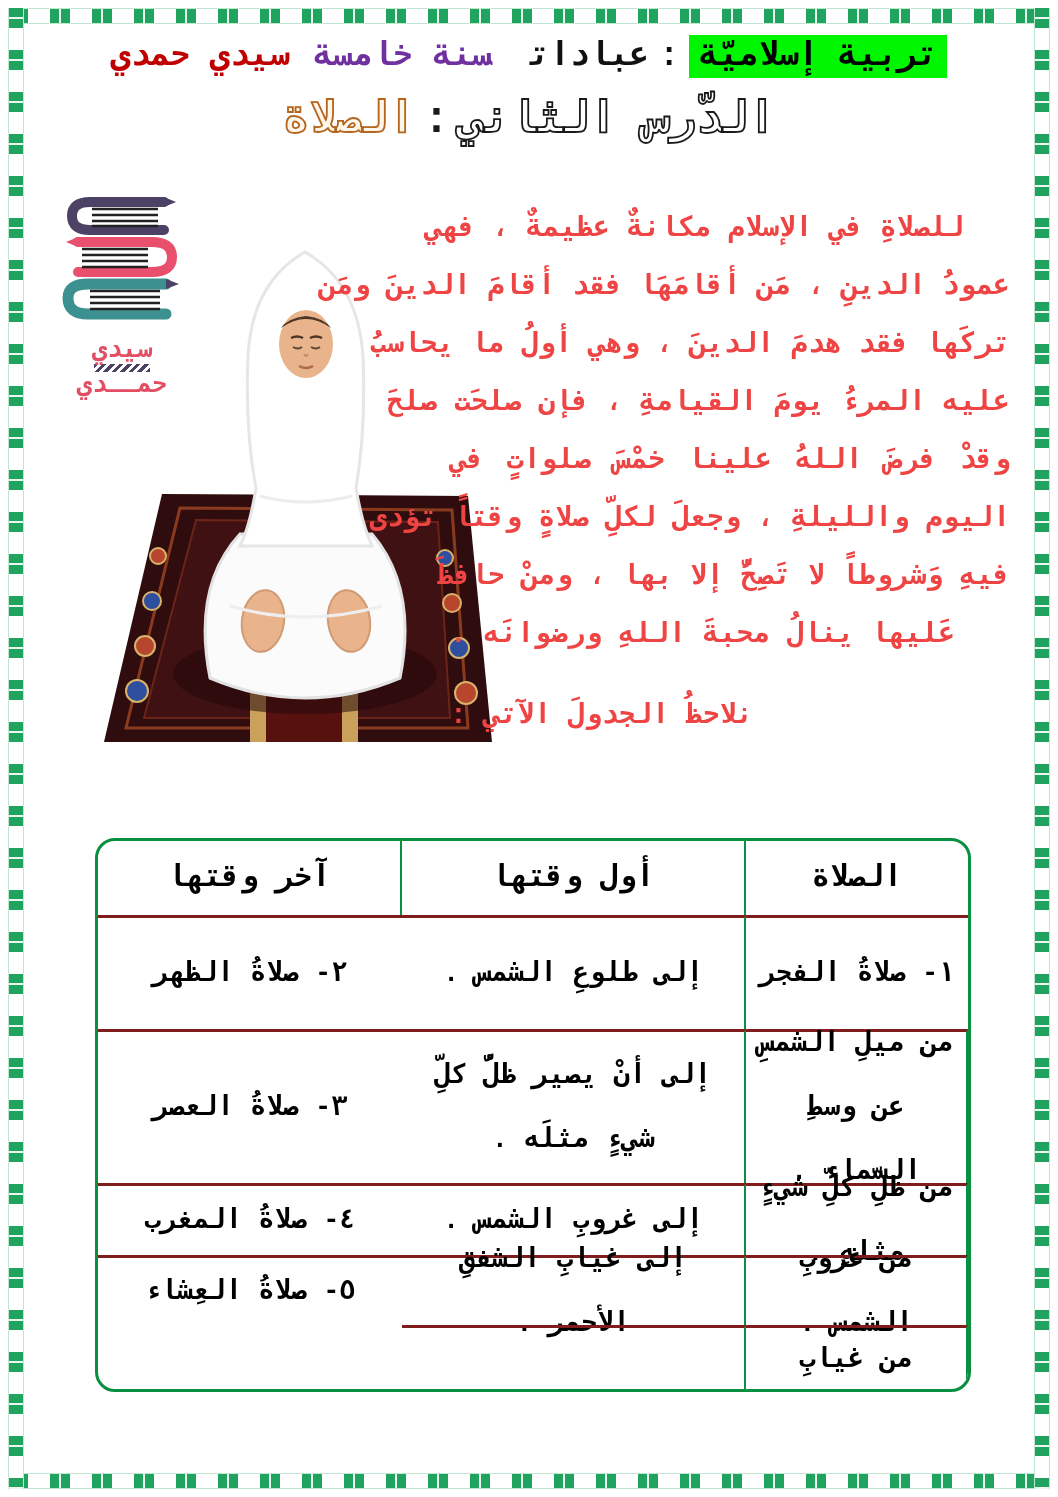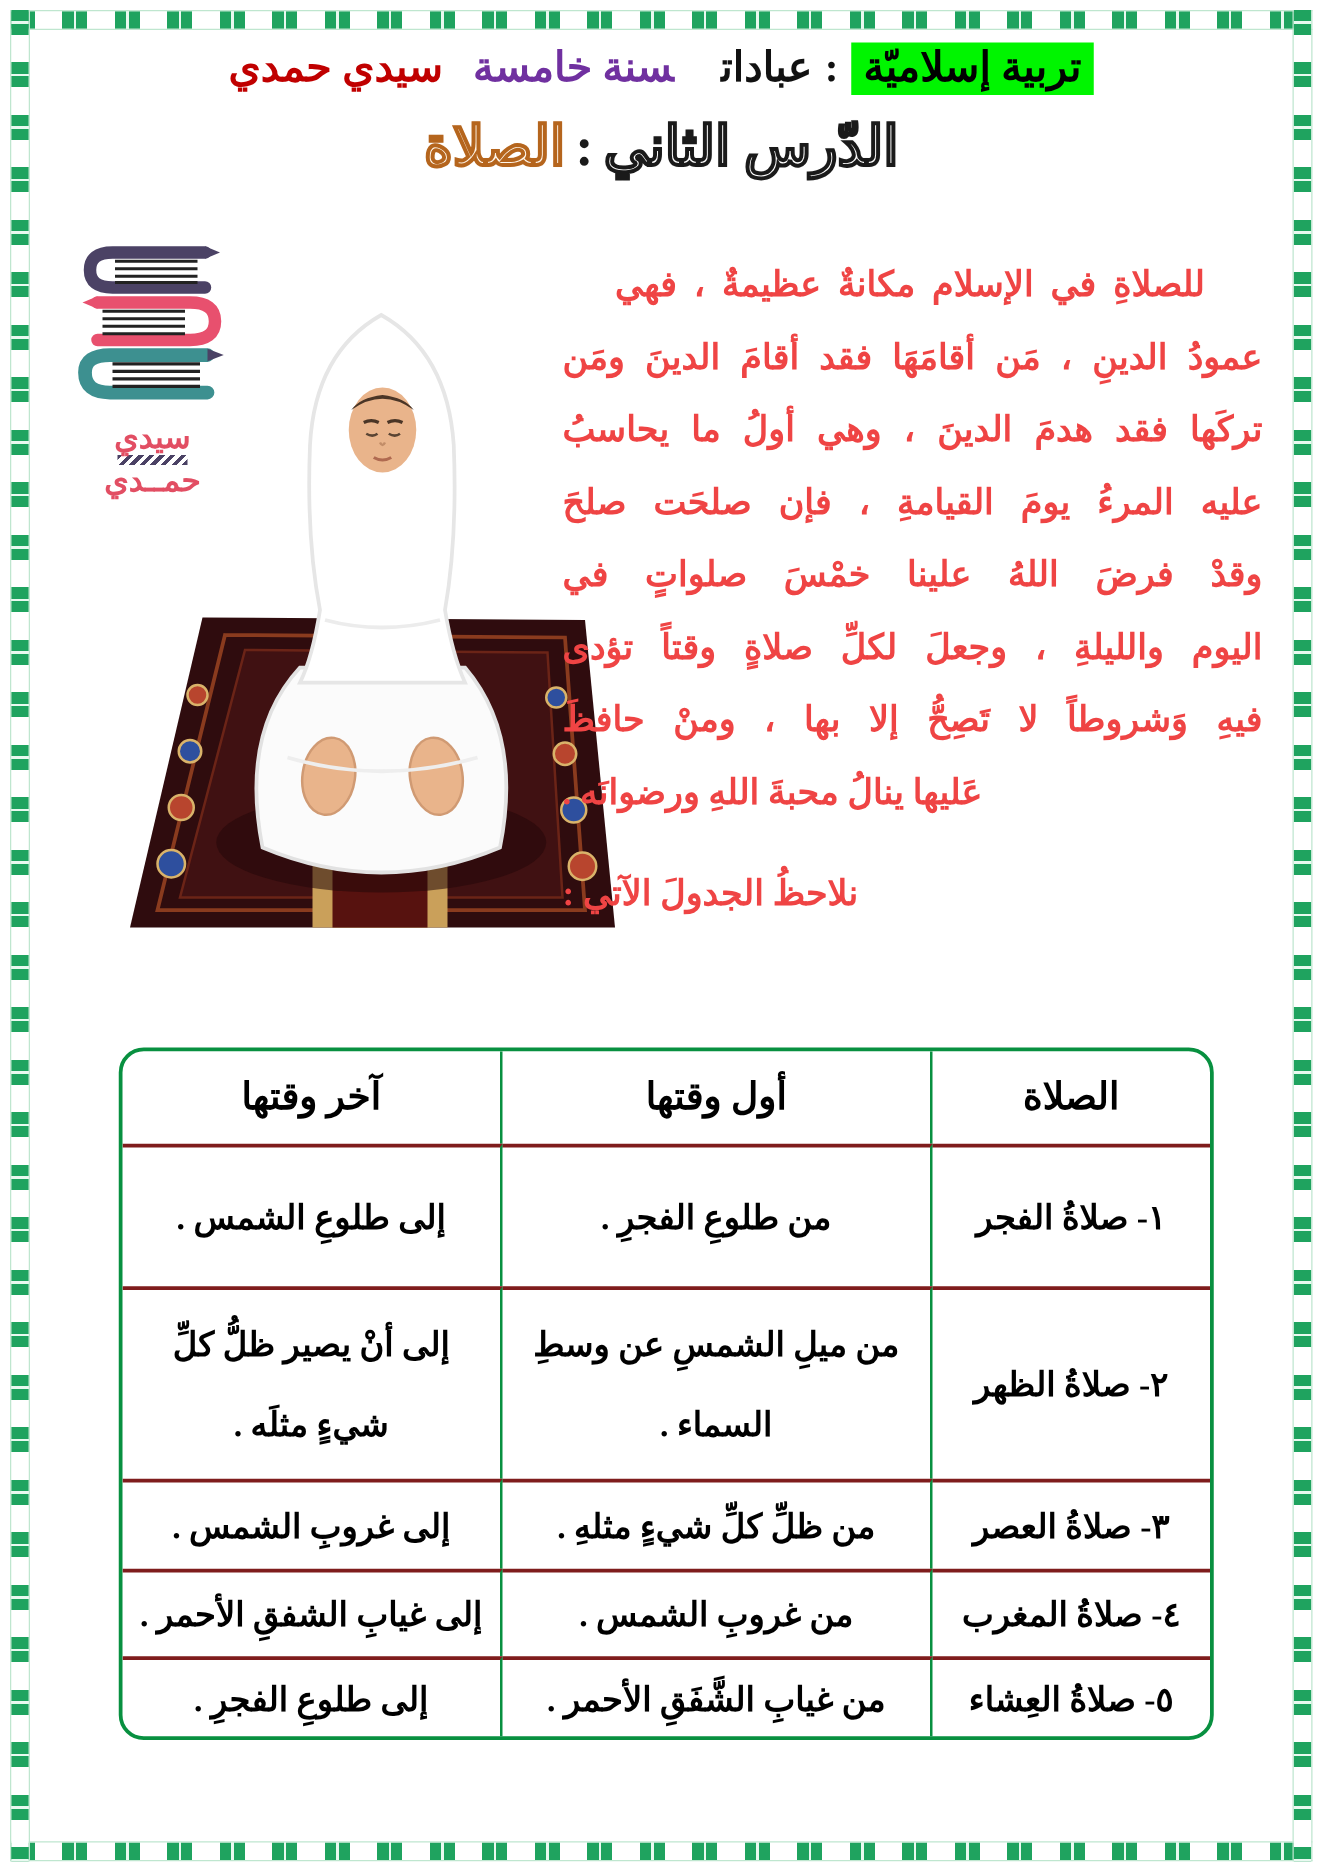--- a/index.html
+++ b/index.html
@@ -1,18 +1,18 @@
 <!DOCTYPE html>
 <html dir="rtl" lang="ar"><head>
 <meta charset="utf-8">
 <style>
   html,body{margin:0;padding:0;background:#ffffff;}
   .page{
     position:relative;width:1058px;height:1497px;background:#ffffff;overflow:hidden;
-    font-family:Liberation Serif, serif;direction:rtl;
+    font-family:Liberation Mono, monospace;direction:rtl;
   }
   
   .bstrip{position:absolute;}
   .bstrip.h{
     left:8px;right:8px;height:14px;
     background:repeating-linear-gradient(90deg,
       #1fa35f 0 9px,#e9f9f0 9px 11px,#1fa35f 11px 20px,#ffffff 20px 42px);
     border-top:1px solid #bfe6cf;border-bottom:1px solid #bfe6cf;
   }
   .bstrip.v{
@@ -215,21 +215,20 @@
     <div class="pline pline--end">عَليها ينالُ محبةَ اللهِ ورضوانَه .</div>
     <div class="observe-line">نلاحظُ الجدولَ الآتي :</div>
   </div>
 
   <div class="ptable">
     <div class="cell r0 c0">الصلاة</div>
     <div class="cell r0">أول وقتها</div>
     <div class="cell r0">آخر وقتها</div>
 
     <div class="cell c0">١- صلاةُ الفجر</div>
-    <div class="cell">من طلوعِ الفجرِ .</div>
     <div class="cell">إلى طلوعِ الشمس .</div>
 
     <div class="cell c0">٢- صلاةُ الظهر</div>
     <div class="cell">من ميلِ الشمسِ عن وسطِ السماء .</div>
     <div class="cell">إلى أنْ يصير ظلُّ كلِّ شيءٍ مثلَه .</div>
 
     <div class="cell c0">٣- صلاةُ العصر</div>
     <div class="cell">من ظلِّ كلِّ شيءٍ مثلهِ .</div>
     <div class="cell">إلى غروبِ الشمس .</div>
 

